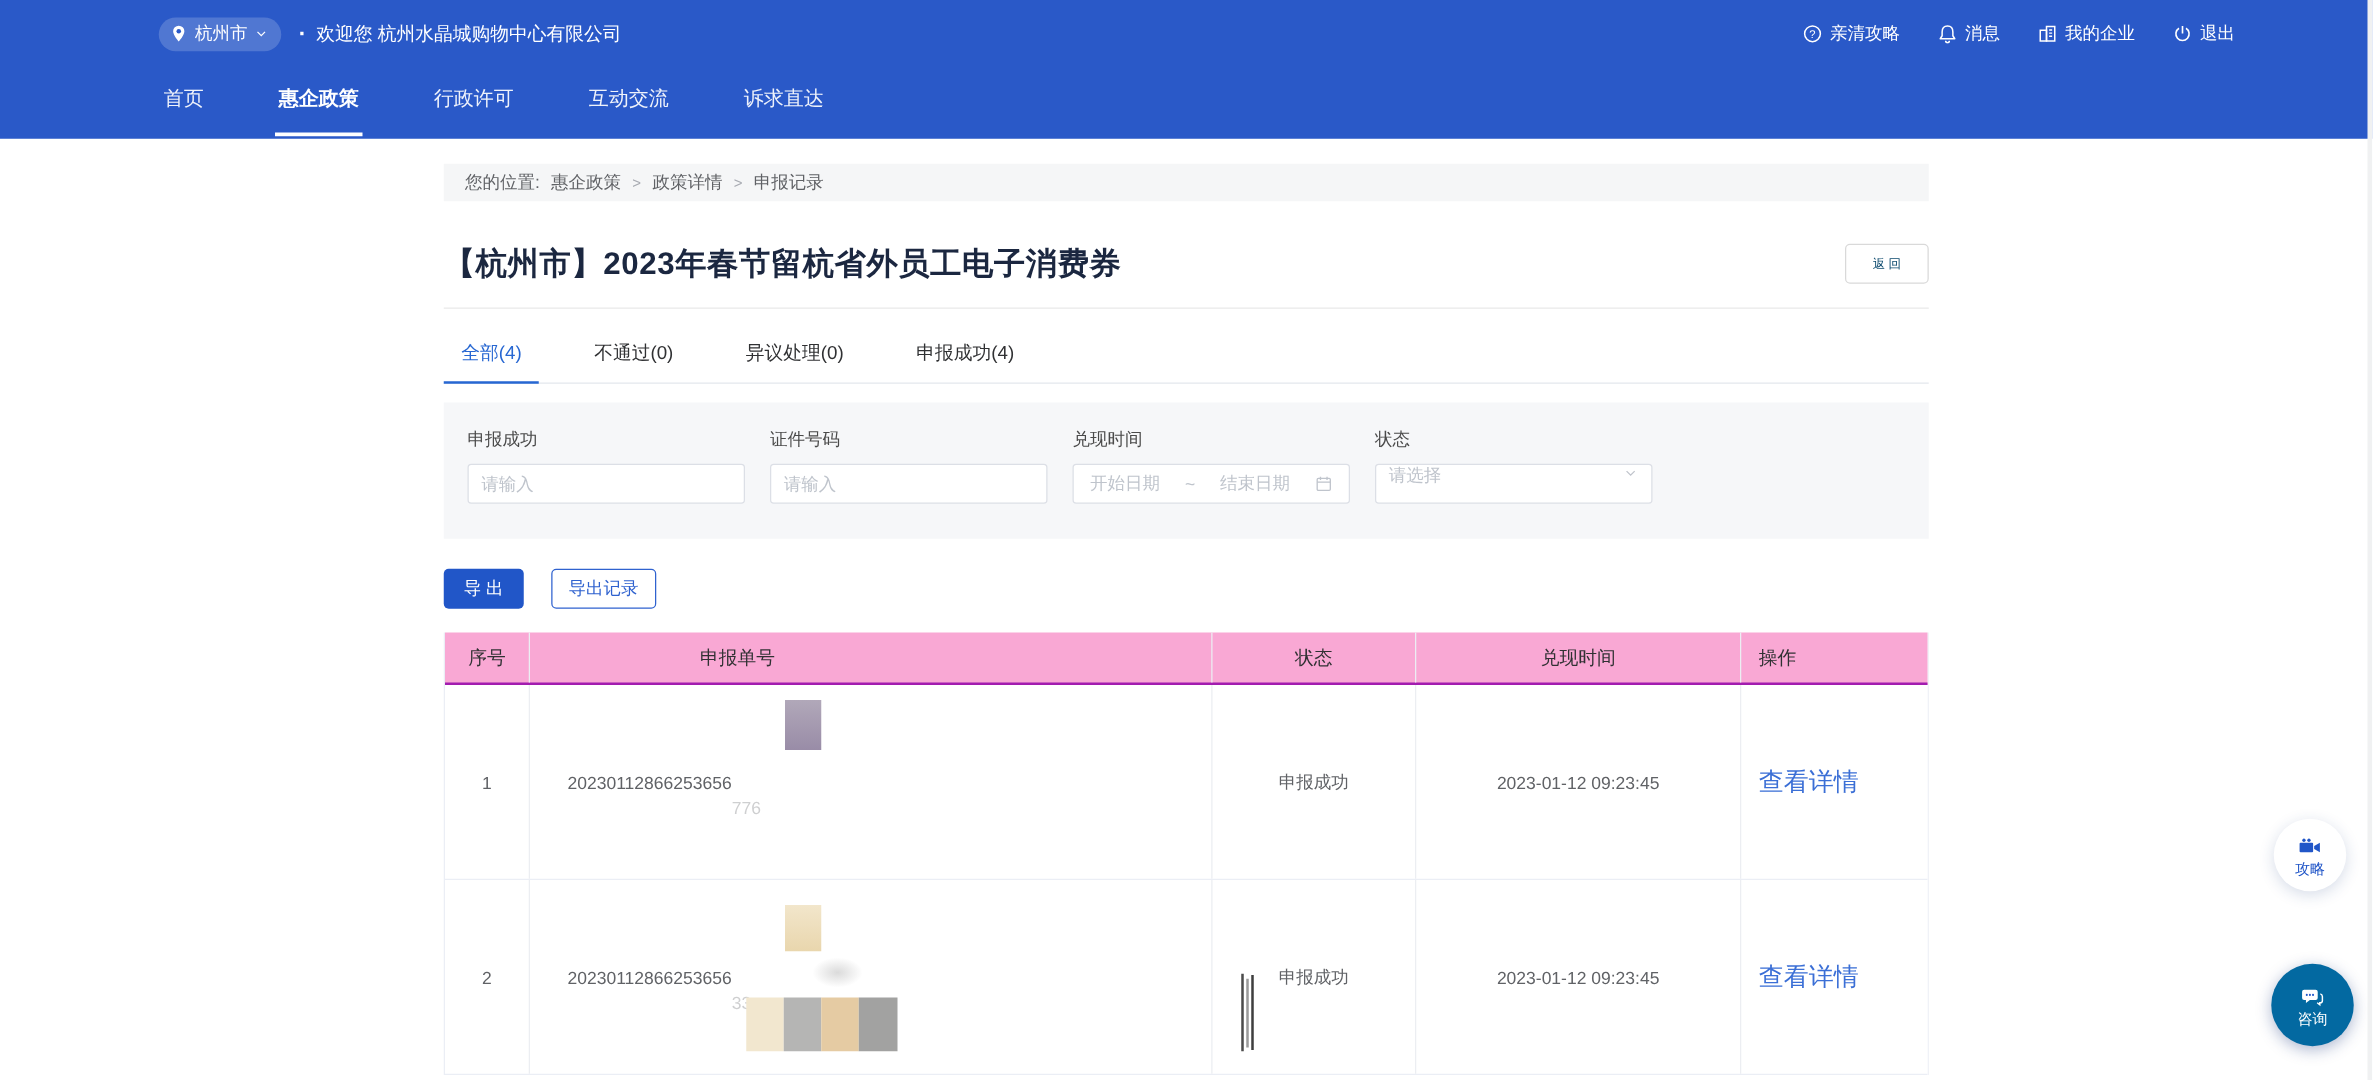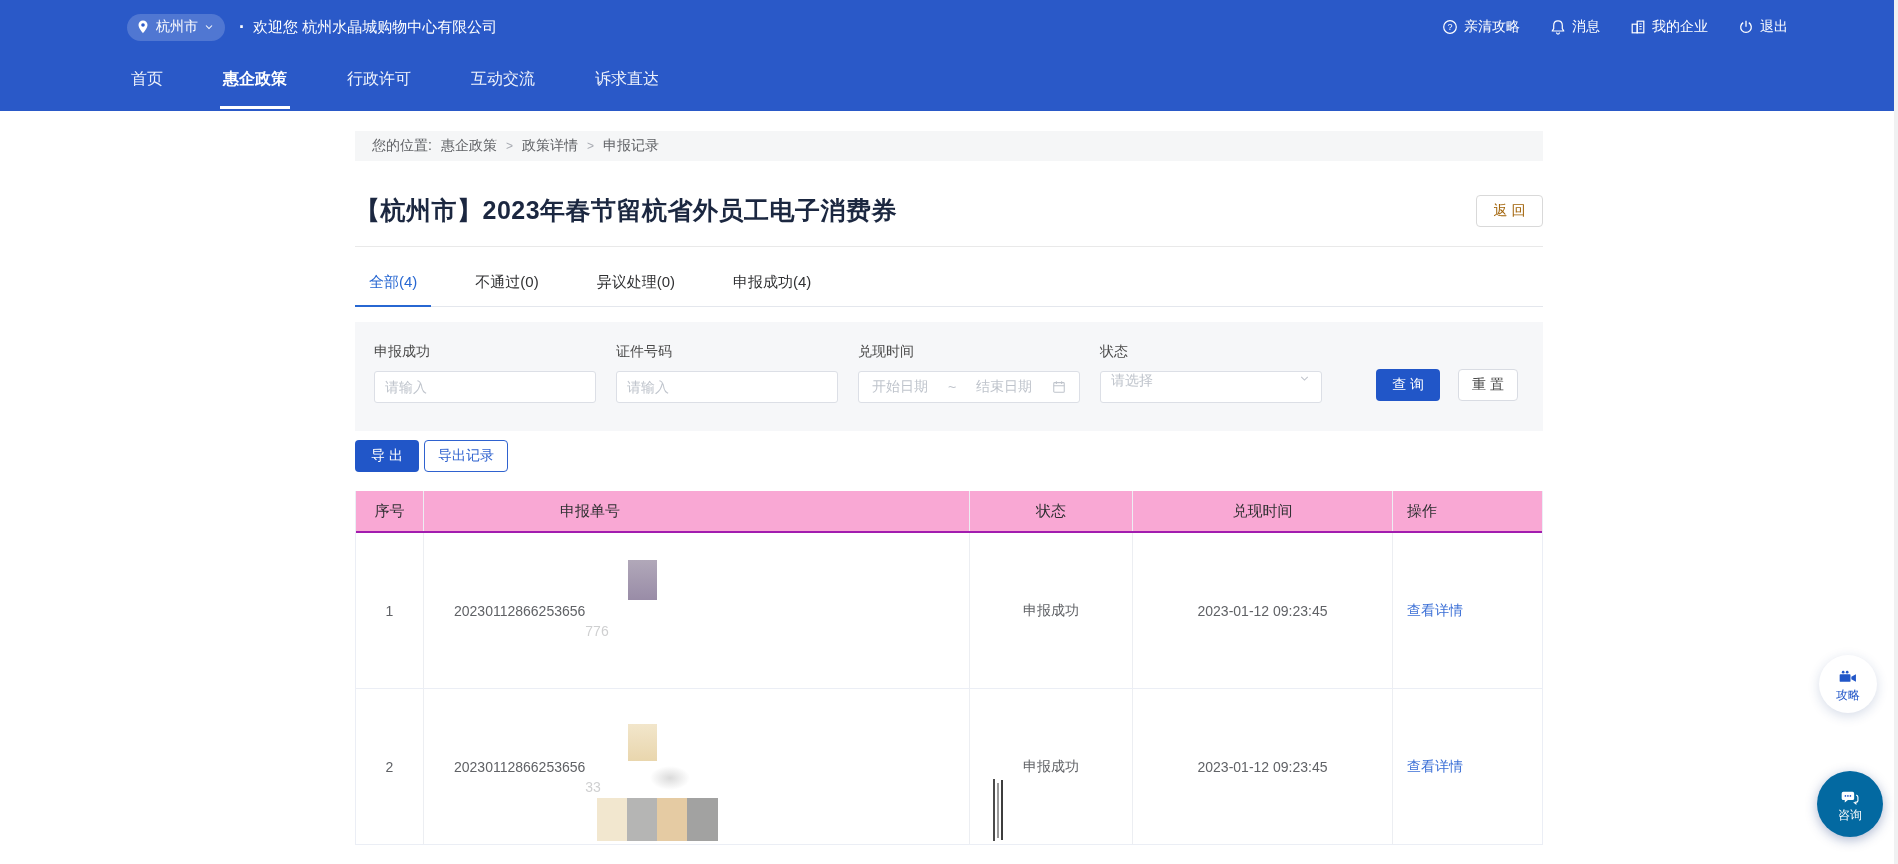--- a/index.html
+++ b/index.html
@@ -41,21 +41,21 @@
     display:flex; align-items:center; gap:9px; padding-left:17px;
     font-size:14px; color:#606266;
   }
   .breadcrumb a { color:#606266; text-decoration:none; cursor:pointer; }
   .breadcrumb .sep { color:#a8abb2; font-size:12px; }
 
   .title-row { margin-top:33px; display:flex; justify-content:space-between; align-items:center; }
   .page-title { font-size:25px; font-weight:bold; color:#1b2740; letter-spacing:.5px; }
   .btn-back {
     width:67px; height:32px; background:#fff; border:1px solid #d9d9d9; border-radius:4px;
-    color:#a16207; font-size:14px; cursor:pointer; font-family:Liberation Sans, sans-serif;
+    color:#0c4a6e; font-size:10px; cursor:pointer; font-family:Liberation Serif, serif;
   }
 
   .divider { margin-top:19px; border-top:1px solid #e9e9e9; }
 
   .tabs { margin-top:26px; display:flex; gap:30px; border-bottom:1px solid #e4e7ed; }
   .tab { padding:0 14px 13px; font-size:15px; color:#303133; cursor:pointer; }
   .tab.active { color:#2767d2; font-weight:500; border-bottom:2px solid #2767d2; margin-bottom:-1px; }
 
   
   .filter-panel {
@@ -78,38 +78,38 @@
   }
   .btn-plain {
     height:32px; background:#fff; color:#4a4a4a; border:1px solid #d9dce3; border-radius:4px;
     font-size:14px; padding:0 13px; cursor:pointer; font-family:inherit;
   }
   .btn-ghost-blue {
     height:32px; background:#fff; color:#2f62cf; border:1px solid #2f62cf; border-radius:4px;
     font-size:14px; padding:0 13px; cursor:pointer; font-family:inherit;
   }
 
-  .export-row { margin-top:9px; display:flex; gap:5px; }
+  .export-row { margin-top:24px; display:flex; gap:22px; }
 
   
   .rtable { margin-top:19px; border-left:1px solid #ebeef5; border-right:1px solid #ebeef5; }
   .thead, .trow { display:grid; grid-template-columns:68px 546px 163px 260px 150px; }
   .thead { background:#f9a8d4; height:42px; border-bottom:2px solid #a21caf; }
   .trow { height:156px; background:#fff; border-bottom:1px solid #ebeef5; }
   .th, .td {
     display:flex; align-items:center; justify-content:center;
     border-right:1px solid #eceef2; font-size:14px; color:#606266;
   }
   .th { font-size:15px; color:#303133; }
   .th:last-child, .td:last-child { border-right:none; }
   .th.c-appno { justify-content:flex-start; padding-left:136px; }
   .td.c-appno { justify-content:flex-start; padding-left:30px; }
   .th.c-action, .td.c-action { justify-content:flex-start; padding-left:14px; }
   .num-fade { opacity:.3;margin-top:40px; }
-  .link-detail { color:#3b6fd6; font-size:14px; text-decoration:none; cursor:pointer; }
+  .link-detail { color:#3b6fd6; font-size:20px; text-decoration:none; cursor:pointer; }
 
   
   .mz { position:absolute; }
   .mz-purple { left:628px; top:560px; width:29px; height:40px; background:linear-gradient(#b1a8b9,#998ca7); }
   .mz-beige1 { left:628px; top:724px; width:29px; height:37px; background:linear-gradient(#f2e6cb,#e9d6ad); }
   .mz-wisp { left:650px; top:766px; width:40px; height:24px; background:radial-gradient(closest-side,rgba(150,150,150,.35),rgba(150,150,150,0)); }
   .mz-s1 { left:597px; top:798px; width:30px; height:43px; background:#f2e7cf; }
   .mz-s2 { left:627px; top:798px; width:30px; height:43px; background:#b5b5b4; }
   .mz-s3 { left:657px; top:798px; width:30px; height:43px; background:#e5cba3; }
   .mz-s4 { left:687px; top:798px; width:31px; height:43px; background:#a2a2a1; }
@@ -254,24 +254,20 @@
         </div>
       </div>
       <div class="field">
         <span class="flabel">状态</span>
         <div class="f-box f-select">
           <span>请选择</span>
           <svg class="icon16" viewBox="0 0 16 16" style="width:13px;height:13px;">
               <path d="M4 6l4 4 4-4" fill="none" stroke="#c0c4cc" stroke-width="1.3"></path>
             </svg>
         </div>
-      </div>
-      <div class="filter-btns">
-        <button class="btn-primary">查 询</button>
-        <button class="btn-plain">重 置</button>
       </div>
     </div>
 
     <div class="export-row">
       <button class="btn-primary">导 出</button>
       <button class="btn-ghost-blue">导出记录</button>
     </div>
 
     <div class="rtable">
       <div class="thead">

